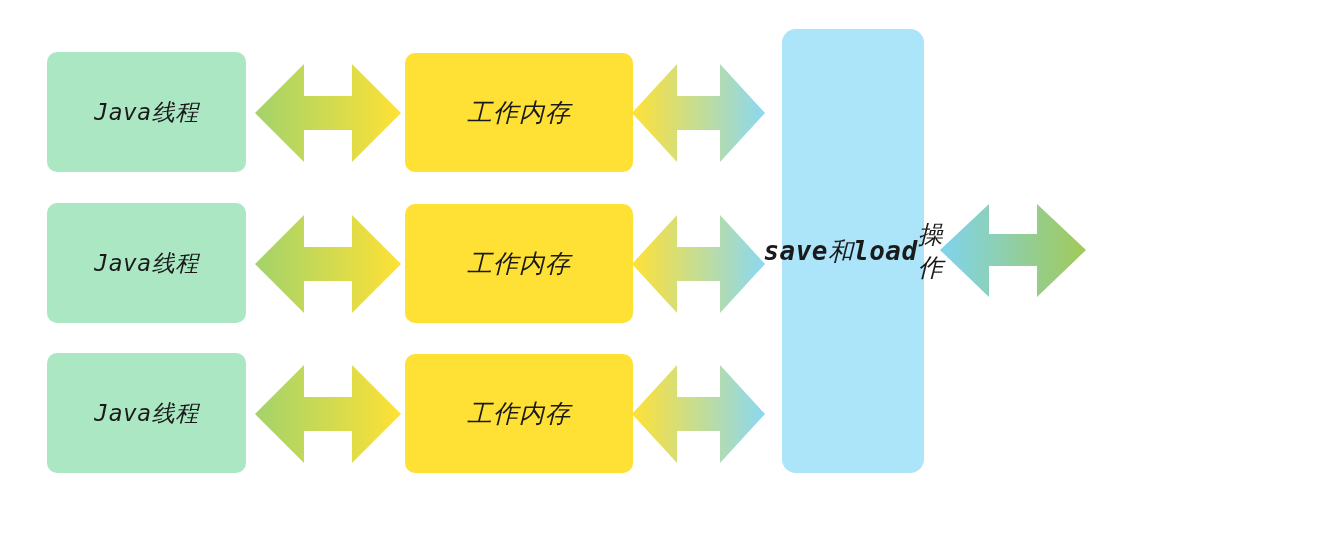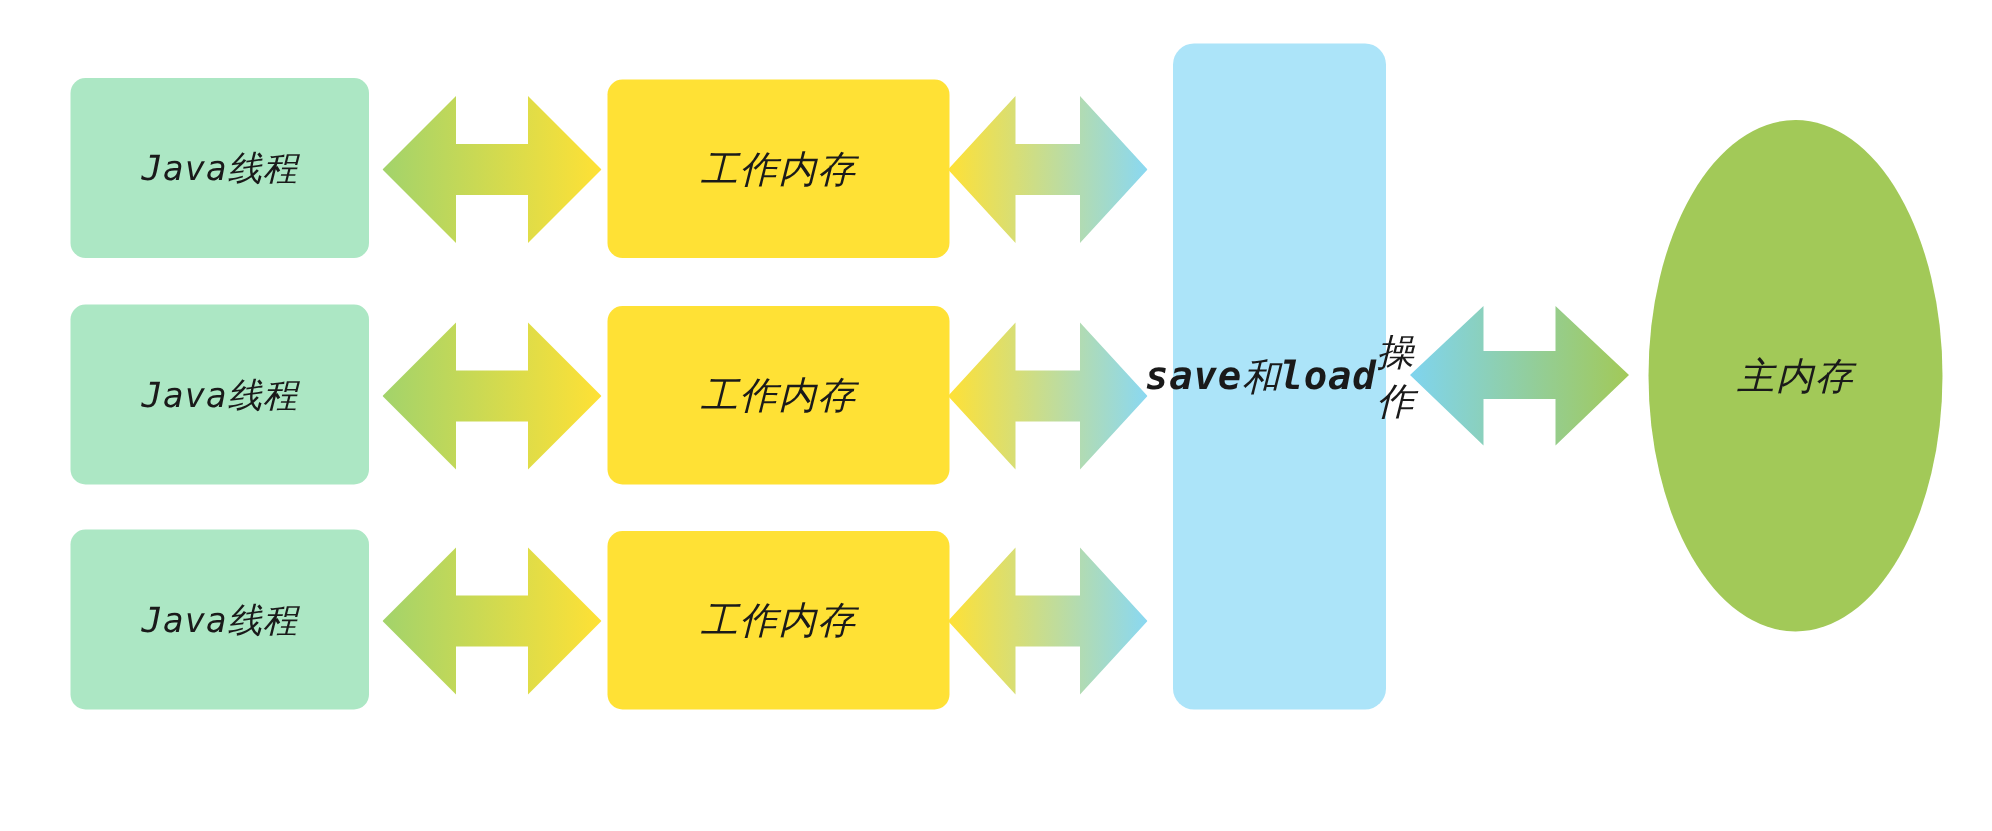--- a/index.html
+++ b/index.html
@@ -194,17 +194,14 @@
       <defs>
         <linearGradient id="gradBG" x1="0" y1="0" x2="1" y2="0">
           <stop offset="0%" stop-color="#7fd4ef"></stop>
           <stop offset="100%" stop-color="#a2c958"></stop>
         </linearGradient>
       </defs>
       <polygon points="0,47 49,1 49,31 97,31 97,1 146,47 97,94 97,63 49,63 49,94" fill="url(#gradBG)"></polygon>
     </svg>
   </div>
 
-  <div class="node main-memory">
-    <span>主内存</span>
-  </div>
 
 </div>
 
 </body></html>

